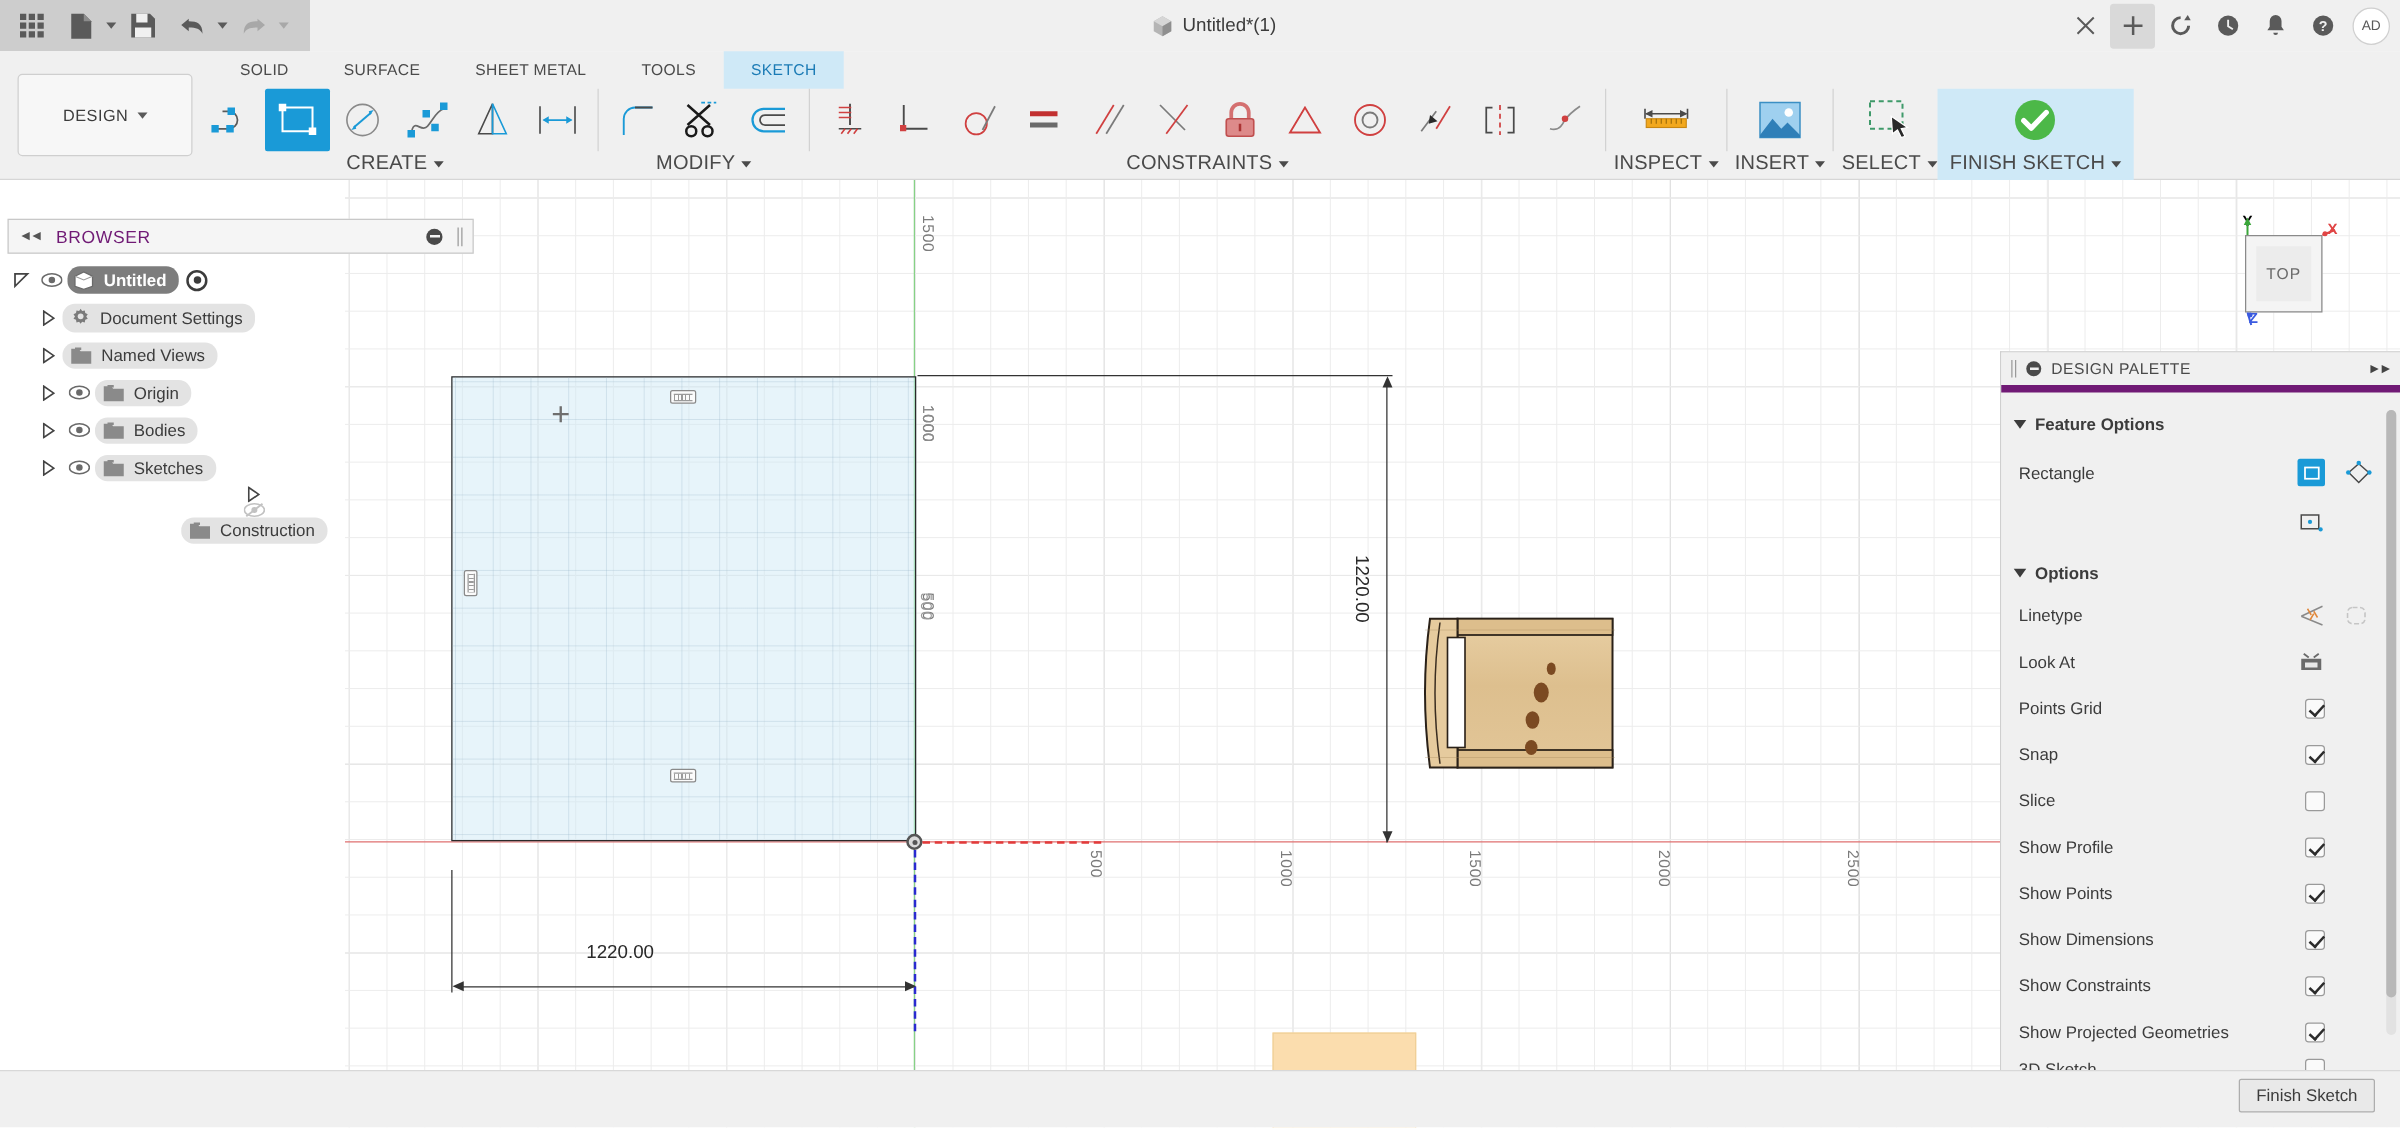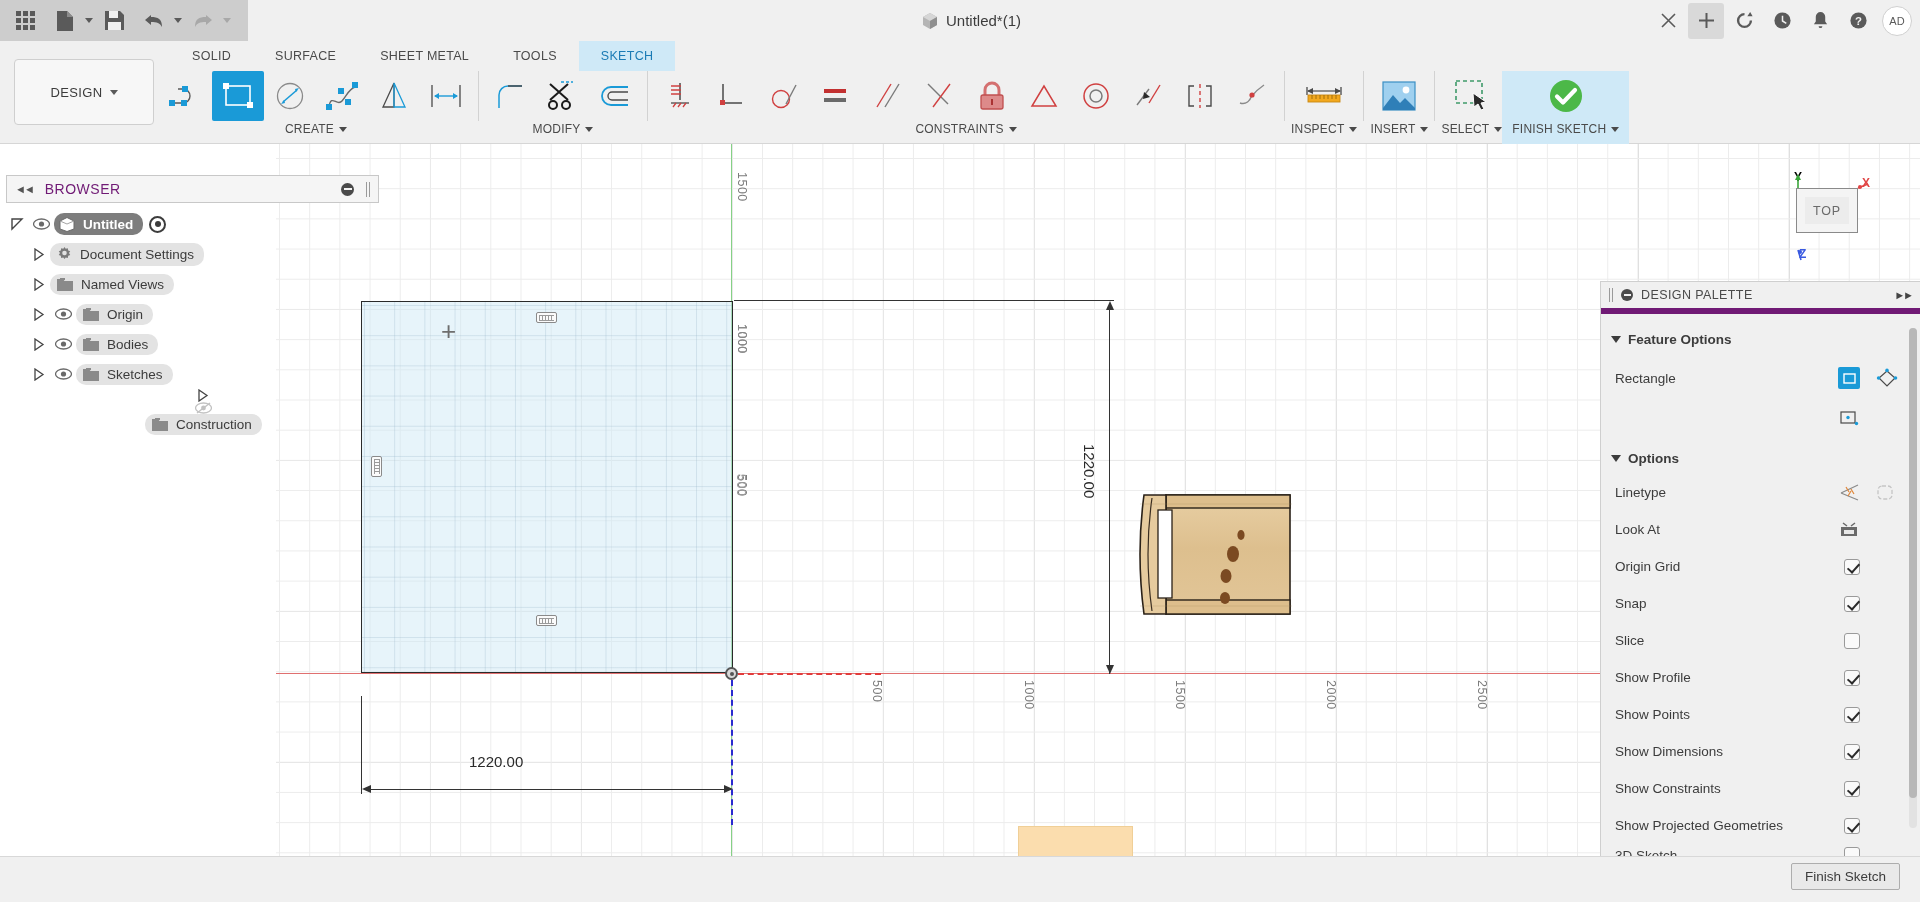--- a/index.html
+++ b/index.html
@@ -73,21 +73,21 @@
   .tab.active { background: #cfe9f7; color: #1b7bb5; }
 
   .tools-row { position: absolute; left: 160px; top: 30px; right: 0; height: 73px; display: flex; align-items: flex-start; }
   .tgroup { display: flex; flex-direction: column; align-items: center; position: relative; }
   .ticons { display: flex; align-items: center; height: 50px; }
   .tbtn {
     width: 52px; height: 50px; display: flex; align-items: center; justify-content: center;
     cursor: pointer; border-radius: 2px;
   }
   .tbtn.sel { background: #1a9ad7; }
-  .glabel { font-size: 12px; color: #4a4a4a; margin-top: 1px; display: flex; align-items: center; gap: 4px; letter-spacing: .2px; cursor: pointer; }
+  .glabel { font-size: 16px; color: #4a4a4a; margin-top: 1px; display: flex; align-items: center; gap: 4px; letter-spacing: .2px; cursor: pointer; }
   .glabel .tb-caret { border-top-color: #4a4a4a; }
   .vdiv { width: 1px; height: 50px; background: #d2d2d2; margin: 0 6px; }
 
   .finish-group {
     background: #cfe9f7; height: 73px; display: flex; flex-direction: column;
     align-items: center; justify-content: flex-start; padding: 0 10px; cursor: pointer;
   }
 
   
   .canvas {
@@ -160,21 +160,21 @@
 
   .chair-img { position: absolute; left: 860px; top: 348px; width: 160px; height: 125px; }
   .orange-box {
     position: absolute; left: 742px; top: 682px; width: 115px; height: 112px;
     background: #fbddae; border: 1px solid #f0cf97;
   }
 
   
   .viewcube { position: absolute; right: 30px; top: 22px; width: 118px; height: 100px; }
   .vc-face {
-    position: absolute; left: 24px; top: 22px; width: 62px; height: 45px;
+    position: absolute; left: 24px; top: 22px; width: 62px; height: 62px;
     border: 1.5px solid #8a8a8a; background: #f4f4f4;
     display: flex; align-items: center; justify-content: center;
     font-size: 12.5px; color: #6a6a6a; letter-spacing: .8px; cursor: pointer;
   }
   .vc-face::before { content:""; position:absolute; left:8px; top:8px; right:8px; bottom:8px; background:#ececec; }
   .vc-face span { position: relative; z-index: 1; }
   .vc-lab { position: absolute; font-size: 12px; font-weight: bold; }
 
   
   .browser {
@@ -921,21 +921,21 @@
                 <path d="M2 6h16v9H2z" fill="#6a6a6a"></path>
                 <rect x="5" y="9" width="10" height="4" fill="#e8e8e8"></rect>
                 <path d="M4 2l4 3M16 2l-4 3" stroke="#6a6a6a" stroke-width="1.5"></path>
               </svg>
           </span>
           <span style="width:22px;"></span>
         </span>
       </div>
 
       <div class="prow">
-        <span class="pname">Origin Grid</span>
+        <span class="pname">Points Grid</span>
         <span class="pctl">
             <span class="chk on"></span>
             <span style="width:22px"></span>
           </span>
       </div>
       <div class="prow">
         <span class="pname">Snap</span>
         <span class="pctl">
             <span class="chk on"></span>
             <span style="width:22px"></span>

